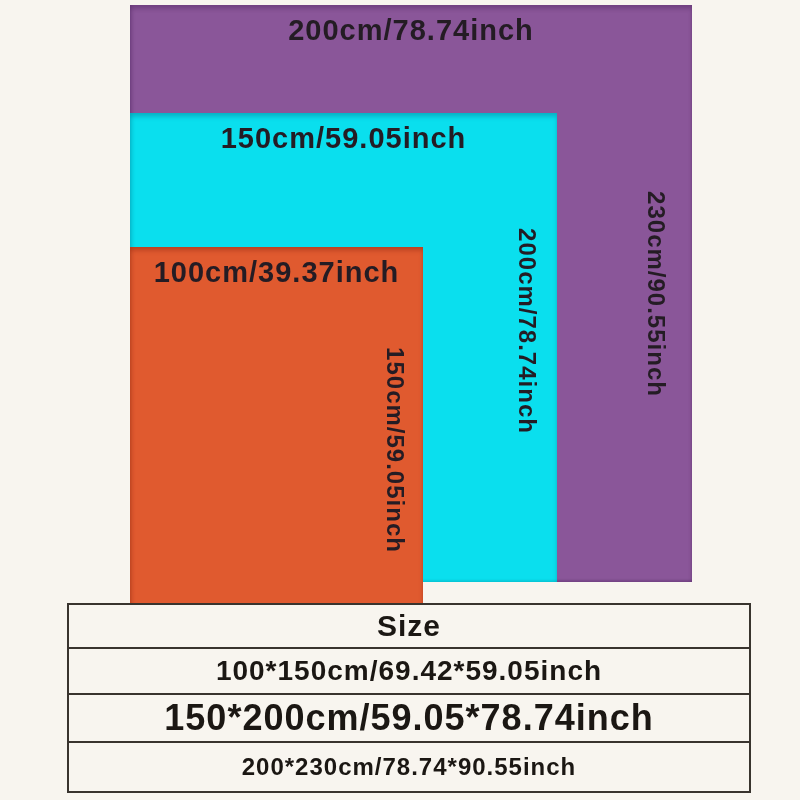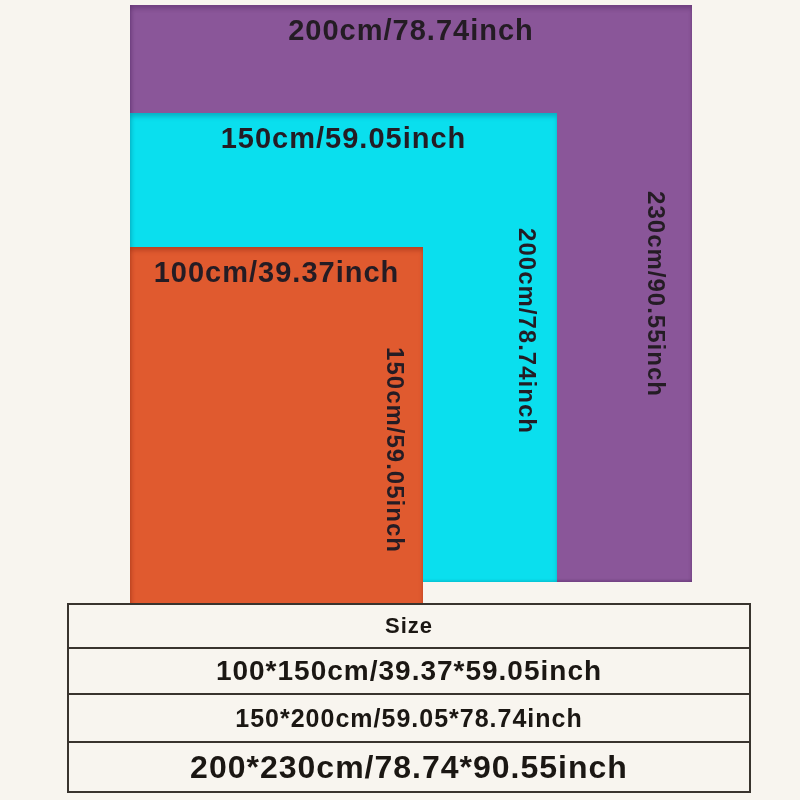--- a/index.html
+++ b/index.html
@@ -58,24 +58,24 @@
     background: #f8f5ef;
     box-sizing: border-box;
   }
   .trow {
     display: flex; align-items: center; justify-content: center;
     font-weight: 700; color: #1b1713;
     letter-spacing: 1px;
     white-space: nowrap;
   }
   .trow + .trow { border-top: 2px solid #39342e; }
-  .trow-header { height: 42px; font-size: 22px; }
+  .trow-header { height: 42px; font-size: 30px; }
   .trow-1 { height: 44px; font-size: 28px; }
-  .trow-2 { height: 46px; font-size: 25px; }
-  .trow-3 { height: 48px; font-size: 32px; }
+  .trow-2 { height: 46px; font-size: 36px; }
+  .trow-3 { height: 48px; font-size: 24px; }
 </style>
 </head>
 <body>
 
 <div class="stage">
 
   <div class="rect rect-purple">
     <div class="wlabel">200cm/78.74inch</div>
     <div class="hlabel hlabel-purple">230cm/90.55inch</div>
   </div>
@@ -85,18 +85,18 @@
     <div class="hlabel hlabel-cyan">200cm/78.74inch</div>
   </div>
 
   <div class="rect rect-orange">
     <div class="wlabel">100cm/39.37inch</div>
     <div class="hlabel hlabel-orange">150cm/59.05inch</div>
   </div>
 
   <div class="size-table">
     <div class="trow trow-header">Size</div>
-    <div class="trow trow-1">100*150cm/39.37*59.05inch</div>
+    <div class="trow trow-1">100*150cm/69.42*59.05inch</div>
     <div class="trow trow-2">150*200cm/59.05*78.74inch</div>
     <div class="trow trow-3">200*230cm/78.74*90.55inch</div>
   </div>
 
 </div>
 
 </body></html>

